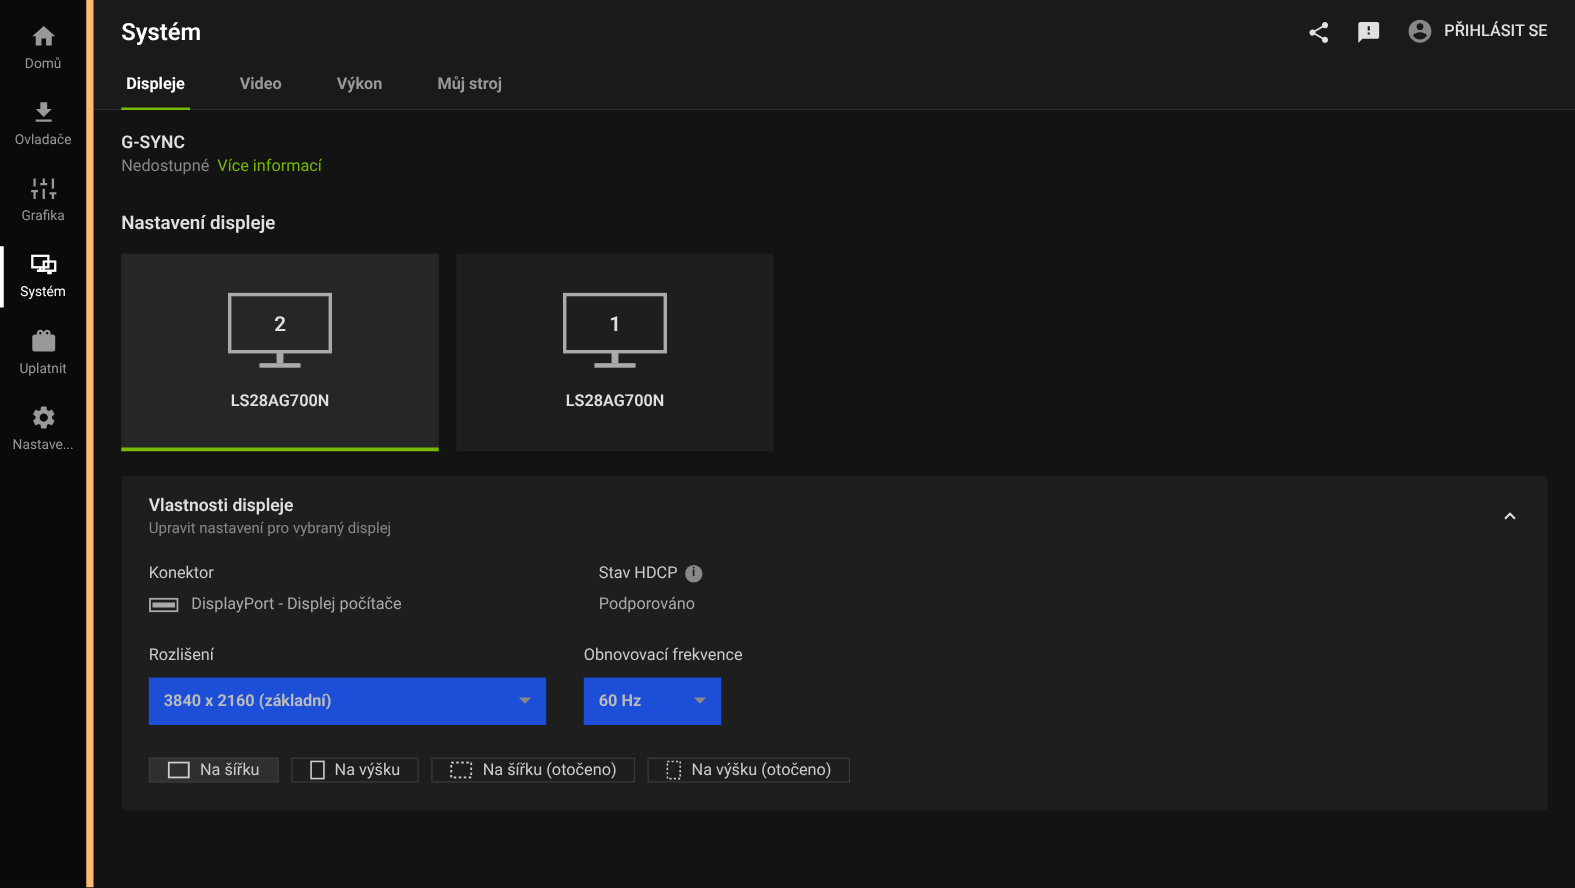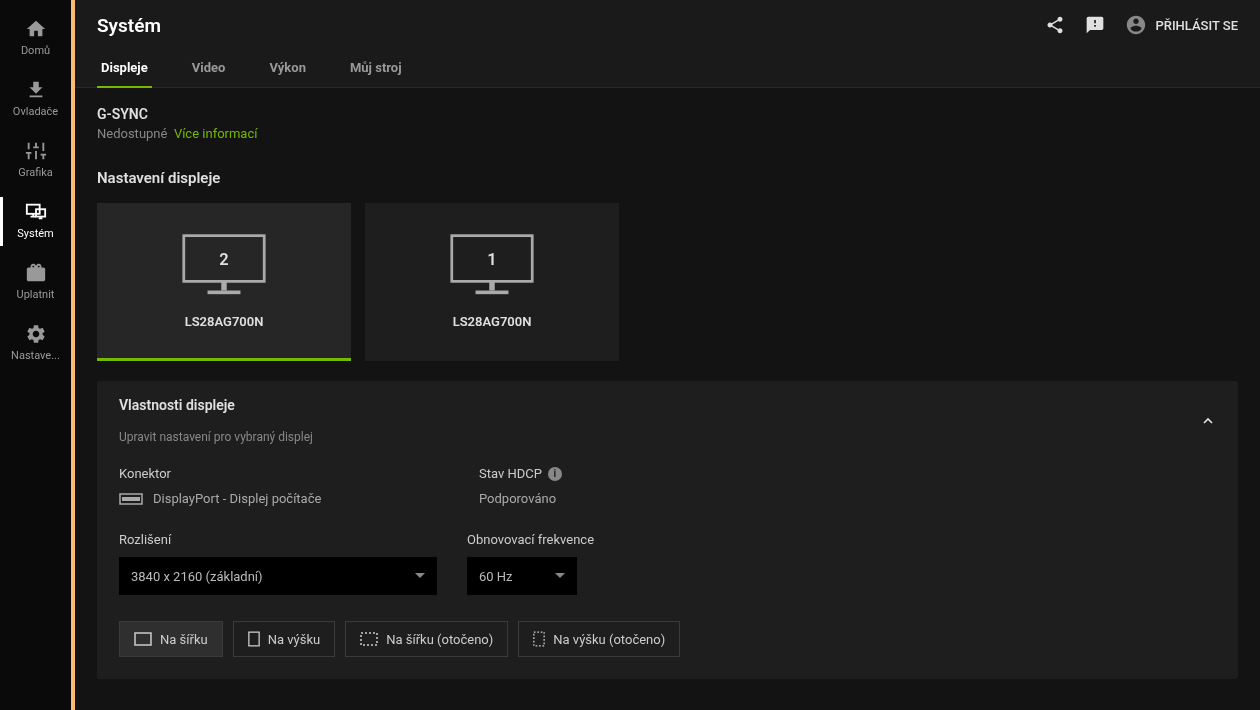--- a/index.html
+++ b/index.html
@@ -1,32 +1,32 @@
 <!DOCTYPE html>
 <html><head>
 <meta charset="utf-8">
 <style>
 * { margin: 0; padding: 0; box-sizing: border-box; font-family: -apple-system, BlinkMacSystemFont, "Segoe UI", Roboto, Arial, sans-serif; }
 body { background: #0a0a0a; color: #e0e0e0; width: 1260px; height: 710px; overflow: hidden; display: flex; }
 
 
-.sidebar { width: 75px; background: #0a0a0a; border-right: 4px solid #fdba74; display: flex; flex-direction: column; padding-top: 8px; }
+.sidebar { width: 75px; background: #0a0a0a; border-right: 6px solid #fdba74; display: flex; flex-direction: column; padding-top: 8px; }
 .nav-item { display: flex; flex-direction: column; align-items: center; justify-content: center; padding: 10px 0 12px; cursor: pointer; color: #999; position: relative; gap: 4px;}
 .nav-item.active { color: #fff; }
 .nav-item.active::before { content:""; position:absolute; left:0; top:6px; bottom:6px; width:3px; background:#fff; }
 .nav-item svg { width: 22px; height: 22px; }
 .nav-label { font-size: 11px; color: inherit; text-align:center; max-width: 63px; overflow: hidden; text-overflow: ellipsis; white-space: nowrap;}
 
 
 .main { flex: 1; display: flex; flex-direction: column; background: #1a1a1a; overflow: hidden;}
 
 
 .header { height: 50px; display: flex; align-items: center; justify-content: space-between; padding: 0 22px; background: #1a1a1a; }
 .header-title { font-size: 19px; font-weight: 600; color: #fff; }
-.header-actions { display: flex; align-items: center; gap: 20px; }
+.header-actions { display: flex; align-items: flex-end; gap: 20px; }
 .header-icon { width: 20px; height: 20px; color: #e0e0e0; cursor: pointer; display:flex; align-items:center; justify-content:center;}
 .login-link { display:flex; align-items:center; gap:8px; color:#e0e0e0; font-size: 13px; font-weight:500; cursor:pointer;}
 .avatar-placeholder { width:22px; height:22px; }
 
 
 .tabs { display:flex; padding: 0 22px; border-bottom: 1px solid #2a2a2a; background:#1a1a1a; gap: 36px; font-weight: bold;}
 .tab { padding: 10px 4px 12px; font-size: 13px; color:#999; cursor:pointer; position:relative;}
 .tab.active { color:#fff; }
 .tab.active::after { content:""; position:absolute; left:0; right:0; bottom:-1px; height:2px; background:#76b900; }
 
@@ -46,37 +46,37 @@
 .display-cards { display:flex; gap:14px; margin-bottom: 20px;}
 .display-card { width: 254px; height: 158px; background:#1e1e1e; display:flex; flex-direction:column; align-items:center; justify-content:center; gap: 18px; cursor:pointer; border-bottom: 3px solid transparent;}
 .display-card.selected { background:#262626; border-bottom-color:#76b900; }
 .monitor-svg { width:92px; height:64px; }
 .monitor-num { font-size:18px; font-weight:600; fill:#e0e0e0;}
 .display-name { font-size:13px; font-weight:600; color:#e0e0e0; }
 
 
 .panel { background:#1e1e1e; border-radius:2px; }
 .panel-header { display:flex; align-items:center; justify-content:space-between; padding: 16px 22px; cursor:pointer;}
-.panel-title { font-size:14px; font-weight:600; color:#e0e0e0; margin-bottom:17px;}
+.panel-title { font-size:14px; font-weight:600; color:#e0e0e0; margin-bottom:2px;}
 .panel-sub { font-size:12px; color:#888; }
 .chevron { width:16px; height:16px; color:#e0e0e0;}
 .panel-body { padding: 6px 22px 22px; }
 
 .row { display:flex; gap: 30px; margin-bottom: 26px; }
 .col { display:flex; flex-direction:column; gap: 10px; }
 .field-label { font-size:13px; color:#ccc; display:flex; align-items:center; gap:6px;}
 .field-value { font-size:13px; color:#aaa; display:flex; align-items:center; gap:10px;}
 .info-icon { width:14px; height:14px; border-radius:50%; background:#888; color:#1e1e1e; font-size:10px; display:inline-flex; align-items:center; justify-content:center; font-weight:bold;}
 
-.select { background:#000000; height:38px; display:flex; align-items:center; justify-content:space-between; padding: 0 12px; font-size:13px; color:#bbb; cursor:pointer;}
+.select { background:#1d4ed8; height:38px; display:flex; align-items:center; justify-content:space-between; padding: 0 12px; font-size:13px; color:#bbb; cursor:pointer;font-weight:bold;}
 .select.wide { width: 318px; }
 .select.narrow { width: 110px; }
 
 .orientation-group { display:flex; gap:10px; }
-.orient-btn { height:36px; display:flex; align-items:center; gap:8px; padding: 0 14px; font-size:13px; color:#ccc; background:transparent; border:1px solid #3a3a3a; cursor:pointer; }
+.orient-btn { height:20px; display:flex; align-items:center; gap:8px; padding: 0 14px; font-size:13px; color:#ccc; background:transparent; border:1px solid #3a3a3a; cursor:pointer; }
 .orient-btn.active { background:#2f2f2f; }
 .orient-icon { width:18px; height:14px; }
 
 .dp-icon { display:inline-block;}
 </style>
 </head>
 <body>
 
 <div class="sidebar">
   <div class="nav-item">

